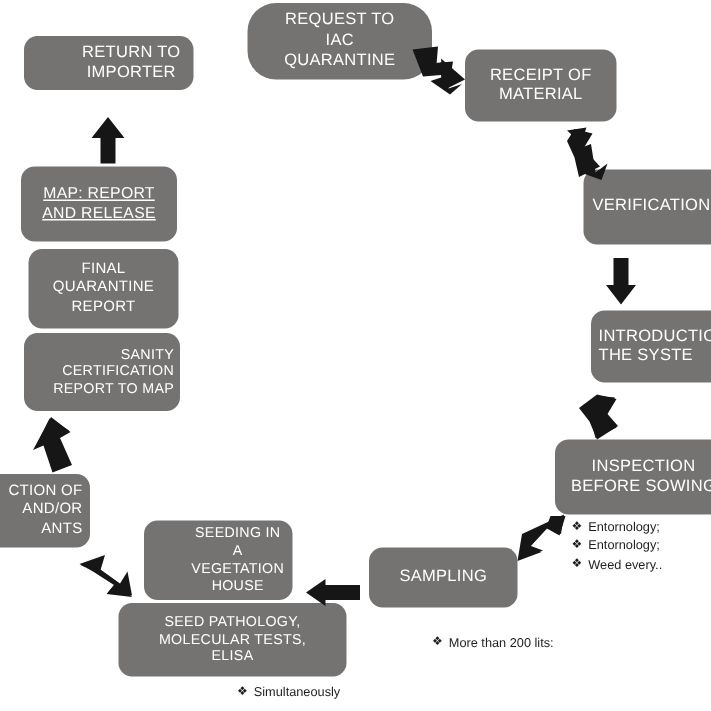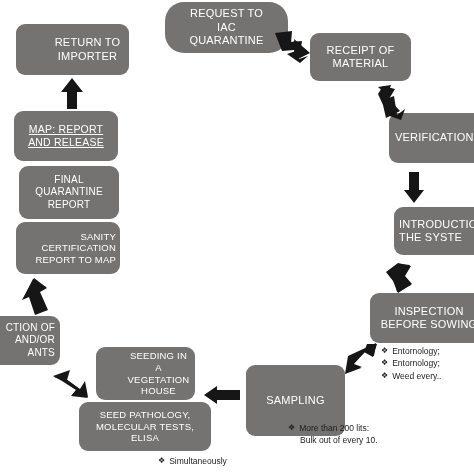--- a/index.html
+++ b/index.html
@@ -87,49 +87,49 @@
   </div>
 
   <div class="node" style="left:394px; top:207px; width:100px; height:48px; font-size:11px; justify-content:flex-start; padding-left:5px;">
     <span style="text-align:left;">INTRODUCTIO<br>THE SYSTE</span>
   </div>
 
   <div class="node" style="left:370px; top:293px; width:118px; height:50px; font-size:11px;">
     <span>INSPECTION<br>BEFORE SOWING</span>
   </div>
 
-  <div class="node" style="left:246px; top:365px; width:99px; height:71px; font-size:11px;align-items:center;">
+  <div class="node" style="left:246px; top:365px; width:99px; height:40px; font-size:11px;align-items:center;">
     <span>SAMPLING</span>
   </div>
 
   <div class="node" style="left:96px; top:347px; width:99px; height:53px; font-size:9.5px;padding-left:30px;">
     <span>SEEDING IN A<br>VEGETATION<br>HOUSE</span>
   </div>
 
-  <div class="node" style="left:79px; top:402px; width:132px; height:49px; font-size:9.5px;">
+  <div class="node" style="left:79px; top:402px; width:152px; height:49px; font-size:9.5px;">
     <span>SEED PATHOLOGY,<br>MOLECULAR TESTS,<br>ELISA</span>
   </div>
 
   <div class="node" style="left:-38px; top:316px; width:98px; height:49px; font-size:10px; justify-content:flex-end; padding-right:5px;">
     <span style="text-align:right;">CTION OF<br>AND/OR<br>ANTS</span>
   </div>
 
   <div class="node" style="left:16px; top:222px; width:104px; height:52px; font-size:9.5px;text-align:right;">
     <span>SANITY<br>CERTIFICATION<br>REPORT TO MAP</span>
   </div>
 
   <div class="node" style="left:19px; top:166px; width:100px; height:53px; font-size:10px;">
     <span>FINAL<br>QUARANTINE<br>REPORT</span>
   </div>
 
   <div class="node" style="left:14px; top:111px; width:104px; height:50px; font-size:10.5px;text-decoration:underline;">
     <span>MAP: REPORT<br>AND RELEASE</span>
   </div>
 
-  <div class="node" style="left:16px; top:24px; width:113px; height:51px; font-size:11px;padding-left:34px;">
+  <div class="node" style="left:16px; top:24px; width:113px; height:36px; font-size:11px;padding-left:34px;">
     <span>RETURN TO<br>IMPORTER</span>
   </div>
 
   <div class="annot" style="left:381px; top:345px;">
     <div class="li">
       <span class="bullet">❖</span>
       <span>Entornology;</span>
     </div>
     <div class="li">
       <span class="bullet">❖</span>
@@ -139,21 +139,20 @@
       <span class="bullet">❖</span>
       <span>Weed every..</span>
     </div>
   </div>
 
   <div class="annot" style="left:288px; top:422px;">
     <div class="li">
       <span class="bullet">❖</span>
       <span>More than 200 lits:</span>
     </div>
-    <div class="cont">Bulk out of every 10.</div>
   </div>
 
   <div class="annot" style="left:158px; top:455px;">
     <div class="li">
       <span class="bullet">❖</span>
       <span>Simultaneously</span>
     </div>
   </div>
 
   <div class="arrow" style="left:274px; top:30px;">

